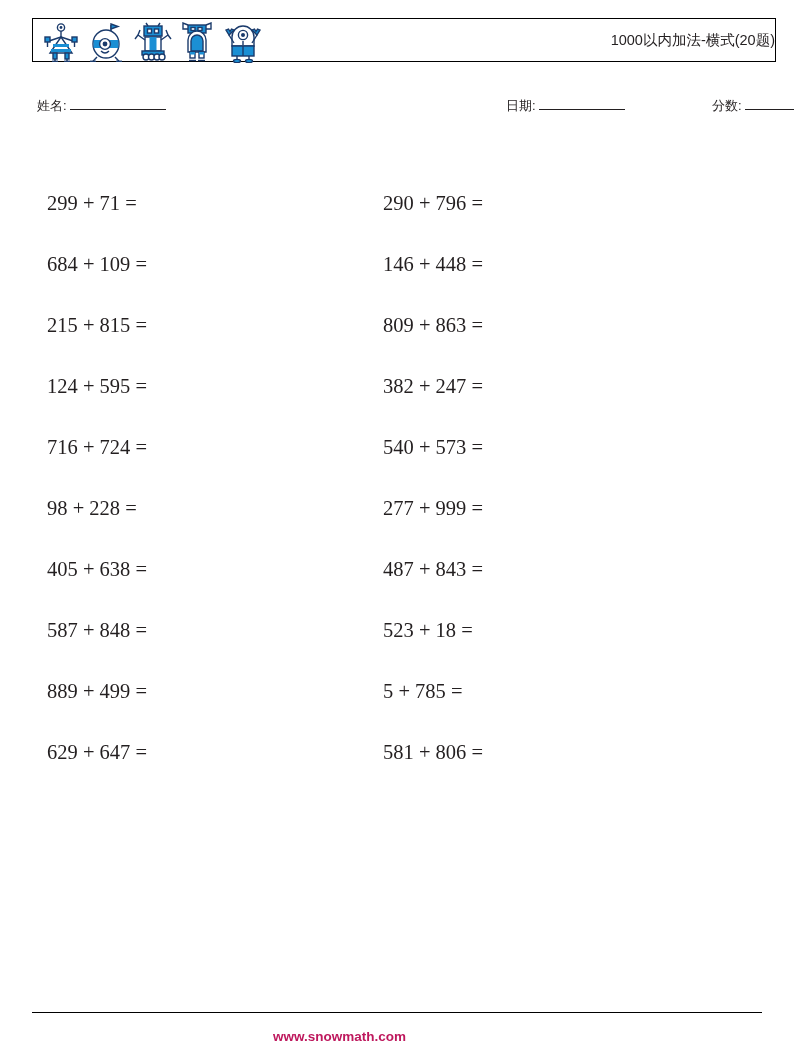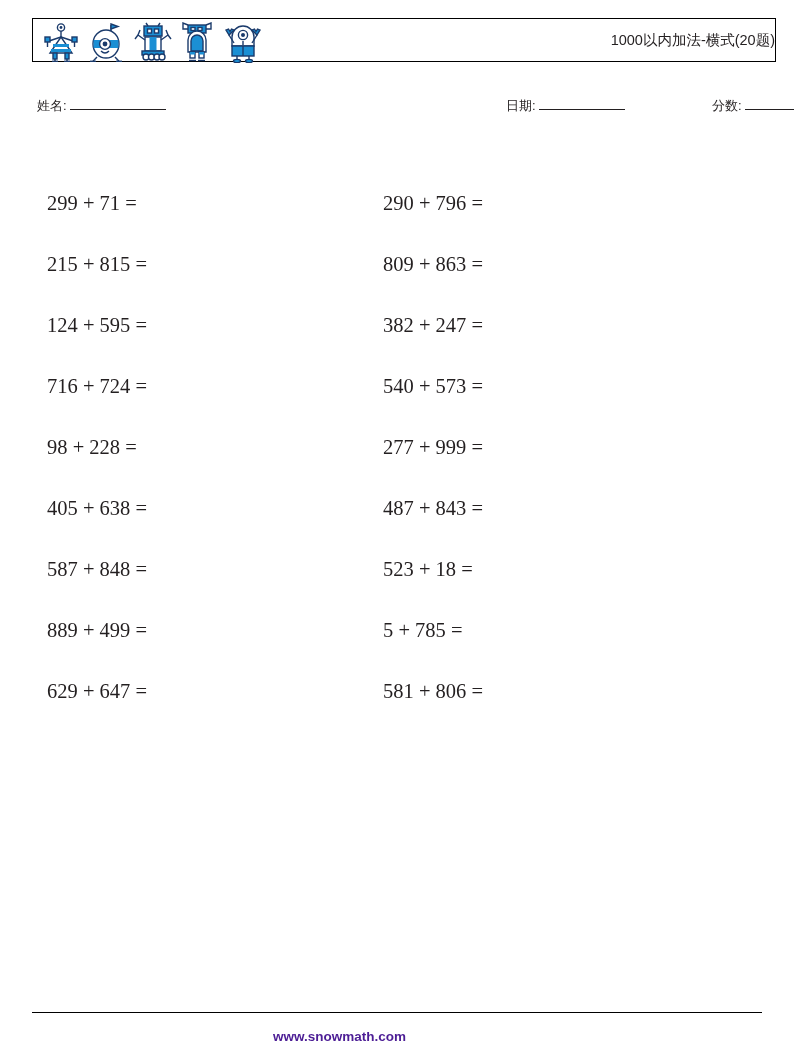--- a/index.html
+++ b/index.html
@@ -127,21 +127,21 @@
   }
   .footer-text {
     position: absolute;
     left: 0;
     top: 1029px;
     width: 679px;
     text-align: center;
     font-family: "Liberation Sans", sans-serif;
     font-size: 13.5px;
     font-weight: bold;
-    color: #4c1d95;
+    color: #be185d;
   }
 </style>
 </head>
 <body>
 
 <div class="header-box">
 
   <div class="robot-strip">
 
     <svg width="44" height="40" viewBox="0 0 44 40">
@@ -251,20 +251,24 @@
 
   <div class="info-score"><span>分数:</span><span class="rule rule-score"></span></div>
 </div>
 
 <div class="problems">
   <div class="prob-row">
     <div class="prob prob-left">299 + 71 =</div>
     <div class="prob prob-right">290 + 796 =</div>
   </div>
   <div class="prob-row">
+    <div class="prob prob-left">684 + 109 =</div>
+    <div class="prob prob-right">146 + 448 =</div>
+  </div>
+  <div class="prob-row">
     <div class="prob prob-left">215 + 815 =</div>
     <div class="prob prob-right">809 + 863 =</div>
   </div>
   <div class="prob-row">
     <div class="prob prob-left">124 + 595 =</div>
     <div class="prob prob-right">382 + 247 =</div>
   </div>
   <div class="prob-row">
     <div class="prob prob-left">716 + 724 =</div>
     <div class="prob prob-right">540 + 573 =</div>

